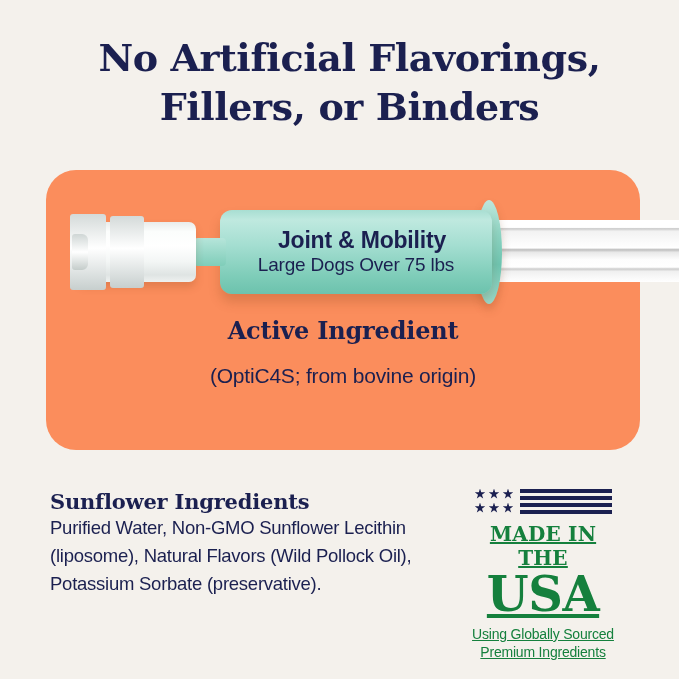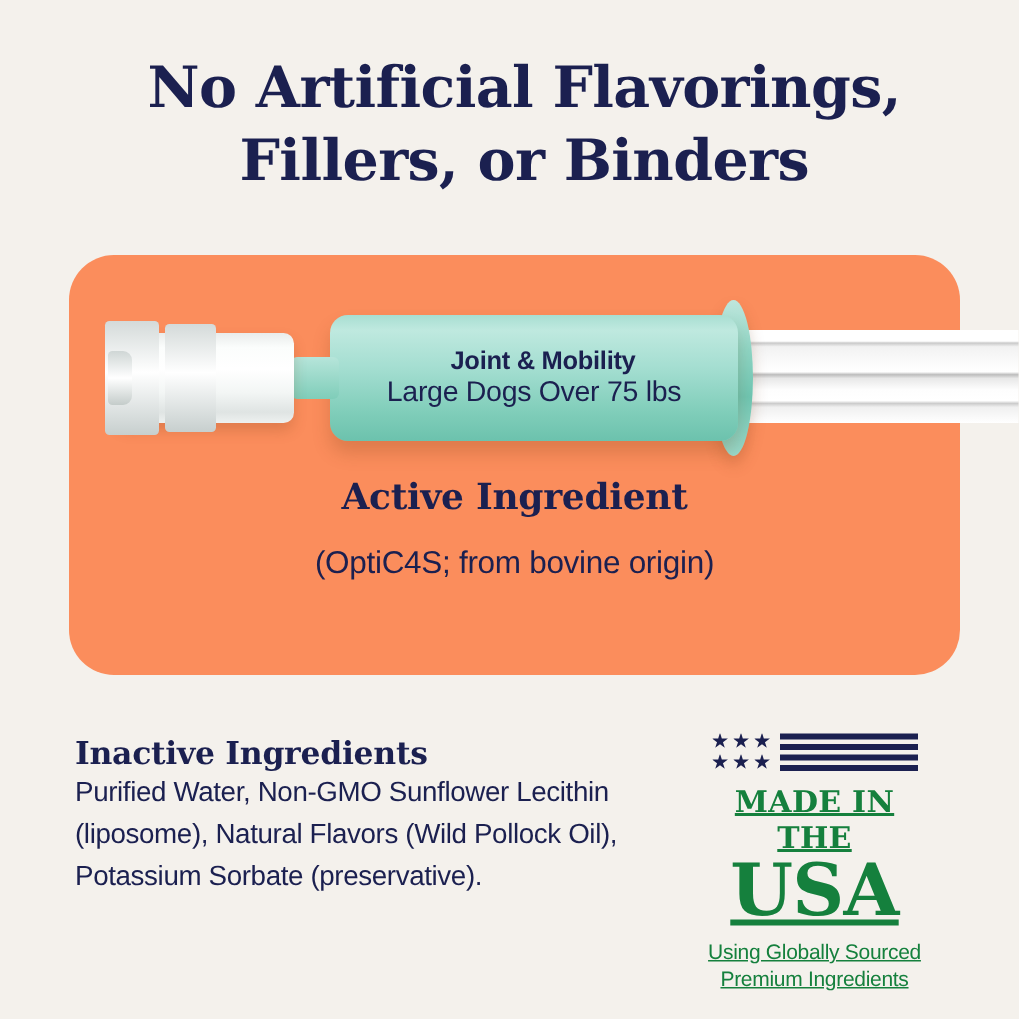--- a/index.html
+++ b/index.html
@@ -115,21 +115,21 @@
     position: absolute;
     inset: 0;
     display: flex;
     flex-direction: column;
     align-items: center;
     justify-content: center;
     color: #1b2050;
     line-height: 1.18;
   }
   .barrel-title {
-    font-size: 17px;
+    font-size: 23px;
     font-weight: bold;
     letter-spacing: -0.2px;
     margin-left: 12px;
   }
   .barrel-sub {
     font-size: 19px;
     font-weight: normal;
     letter-spacing: -0.2px;
   }
 
@@ -326,21 +326,21 @@
   </div>
 
   <div class="active-block">
     <div class="active-title">Active Ingredient</div>
     <div class="active-lines">
       <span>(OptiC4S; from bovine origin)</span>
     </div>
   </div>
 
   <div class="inactive">
-    <div class="inactive-title">Inactive Ingredients</div>
+    <div class="inactive-title">Sunflower Ingredients</div>
     <div class="inactive-body">Purified Water, Non-GMO Sunflower Lecithin (liposome), Natural Flavors (Wild Pollock Oil), Potassium Sorbate (preservative).</div>
   </div>
 
   <div class="usa-badge">
     <div class="flag">
       <div class="stars">
         <div class="star-row">
           <div class="star"></div>
           <div class="star"></div>
           <div class="star"></div>

